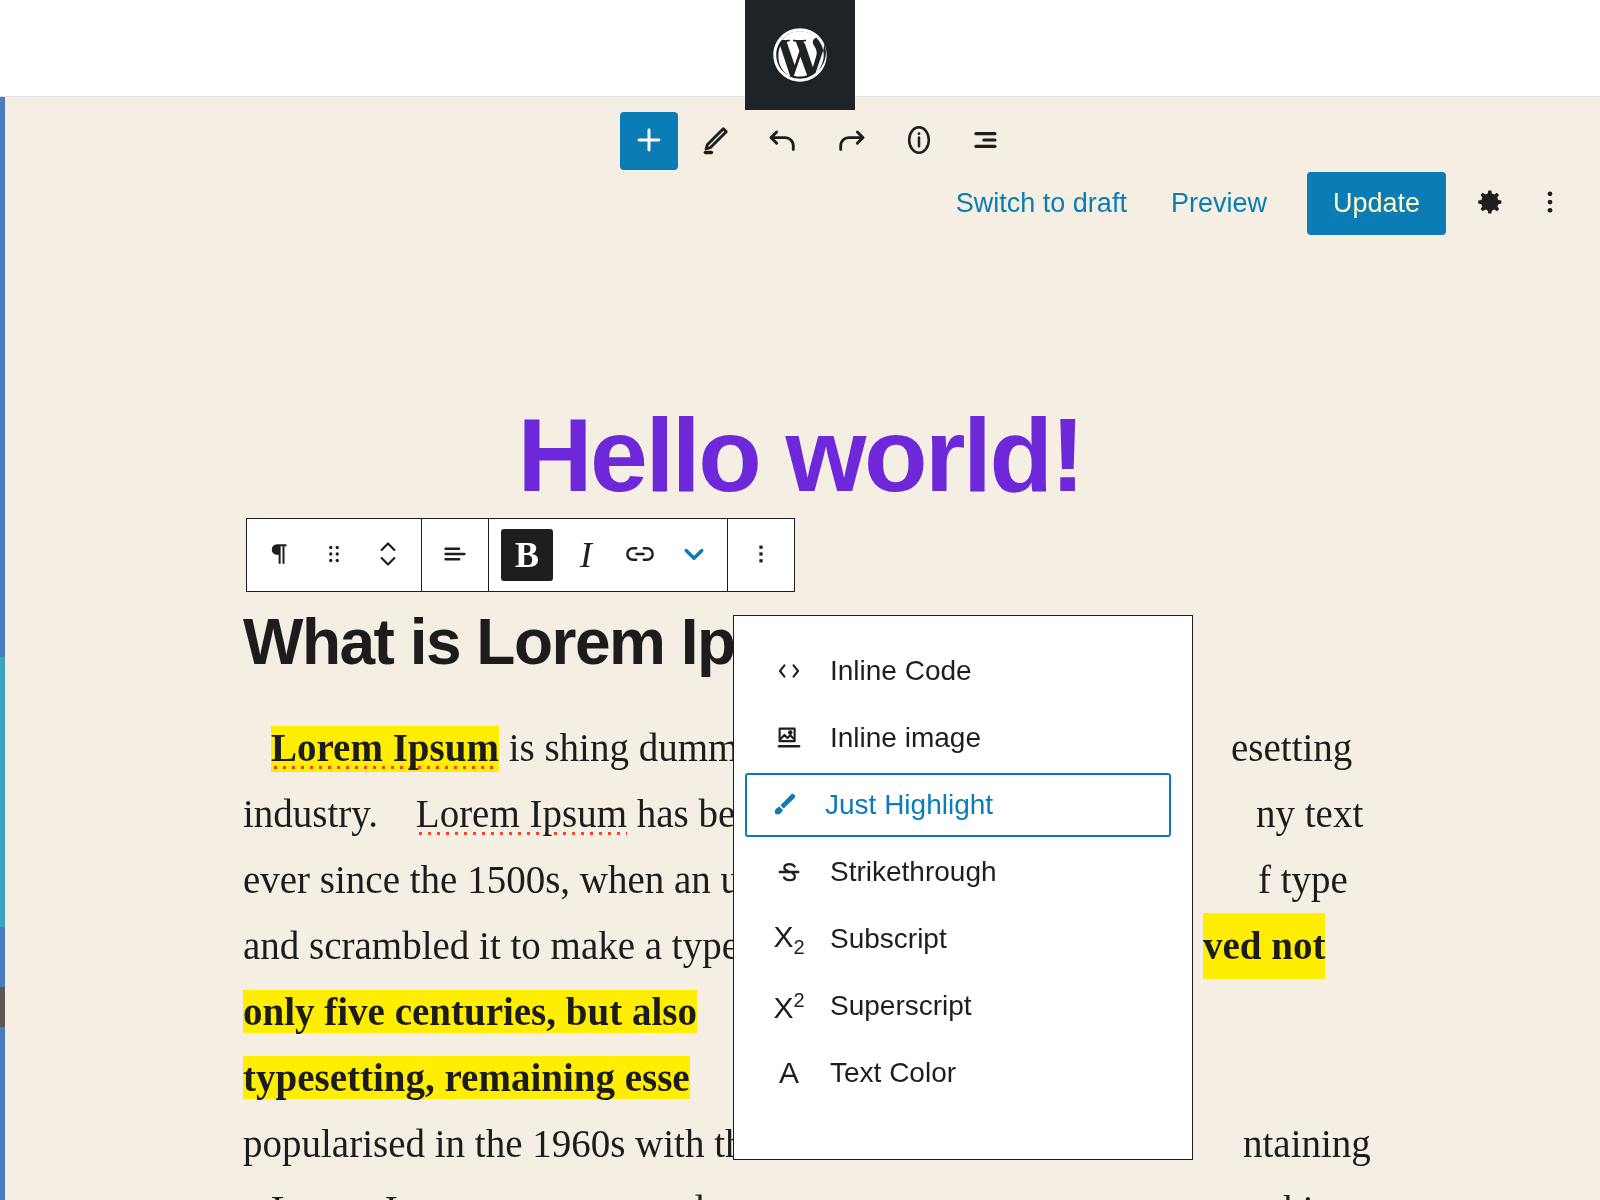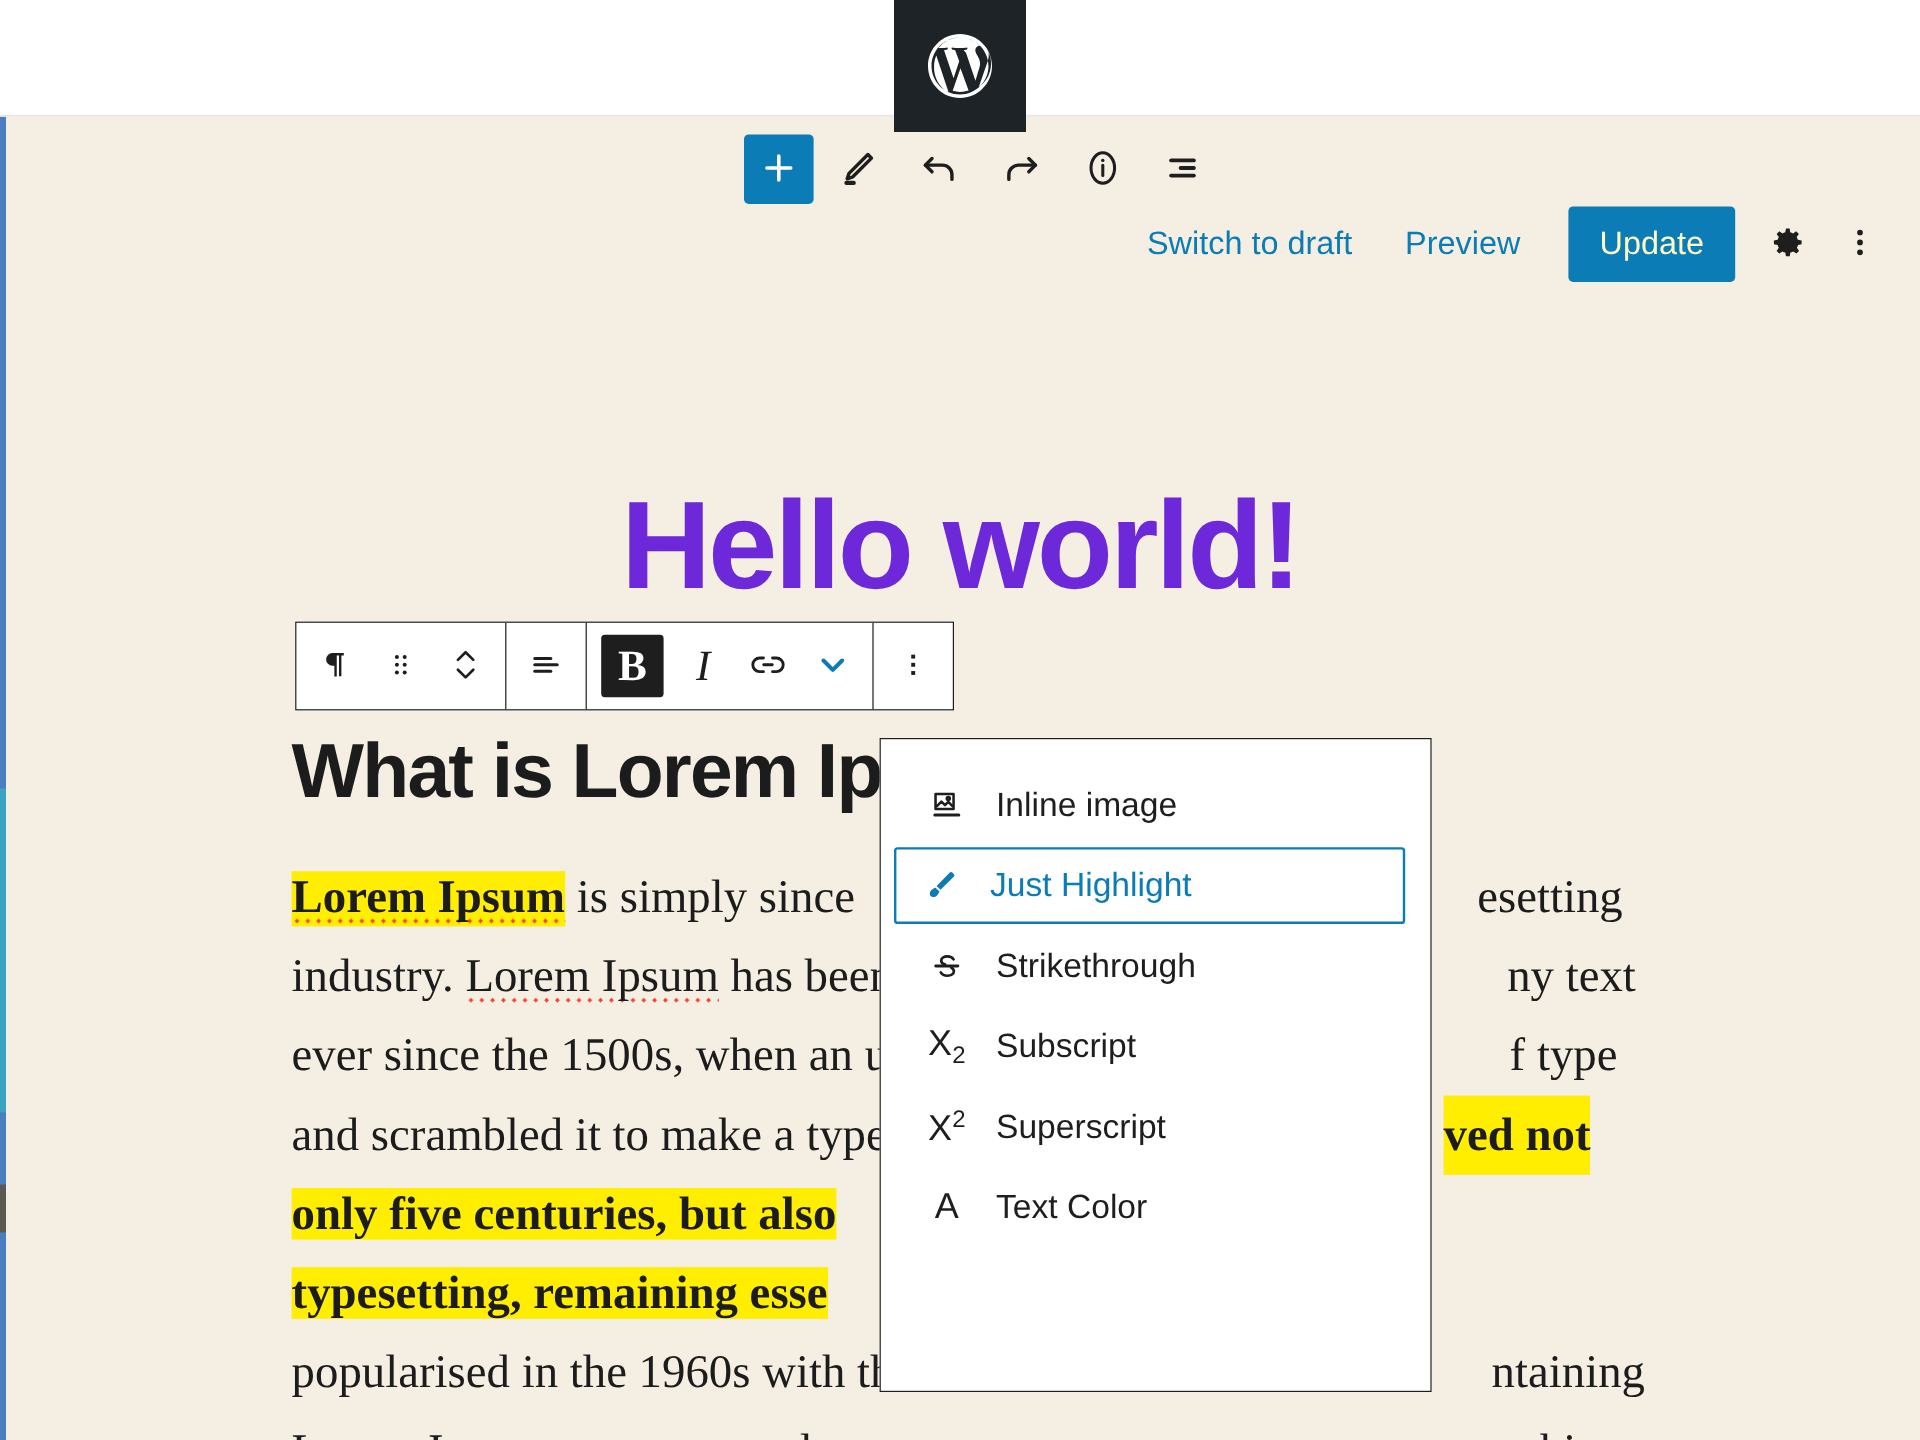--- a/index.html
+++ b/index.html
@@ -82,21 +82,21 @@
     font-family: "Liberation Serif", serif;
     font-size: 39px; color: #1c1c1c;
   }
   .body-line {
     height: 66px; line-height: 66px; white-space: nowrap; position: relative;
   }
   .hl { background: #ffee00; font-weight: 700; padding: 0; }
   .spell {
     background-image: radial-gradient(circle, #f4442e 1.6px, transparent 1.8px);
     background-size: 9px 9px; background-repeat: repeat-x;
-    background-position: 0 100%; padding-bottom: 3px;
+    background-position: 0 100%; padding-bottom: 3px; margin-left: 28px;
   }
 
   
   .block-toolbar {
     position: absolute; top: 518px; left: 246px;
     height: 74px; background: #ffffff; border: 1px solid #1e1e1e;
     display: flex; align-items: stretch; z-index: 30; box-sizing: border-box;
   }
   .bt-group { display: flex; align-items: center; padding: 0 6px; }
   .bt-group + .bt-group { border-left: 1px solid #1e1e1e; }
@@ -240,21 +240,21 @@
   </div>
 
   <div class="canvas">
 
     <h1 class="post-title">Hello world!</h1>
 
     <h2 class="section-heading">What is Lorem Ipsum?</h2>
 
     <div class="body-copy">
       <div class="body-line">
-        <span class="hl spell">Lorem Ipsum</span><span> is simply since</span>
+        <span class="hl spell">Lorem Ipsum</span><span> is shing dumm</span>
         <span style="position:absolute; left:988px;">esetting</span>
       </div>
       <div class="body-line">
         <span>industry. </span><span class="spell">Lorem Ipsum</span><span> has been</span>
         <span style="position:absolute; left:1013px;">ny text</span>
       </div>
       <div class="body-line">
         <span>ever since the 1500s, when an un</span>
         <span style="position:absolute; left:1015px;">f type</span>
       </div>
@@ -360,20 +360,29 @@
             <rect x="10.5" y="10.5" width="3" height="3"></rect>
             <rect x="10.5" y="16.8" width="3" height="3"></rect>
           </svg>
         </span>
       </button>
     </div>
   </div>
 
   <div class="dropdown">
 
+    <div class="menu-item">
+      <span class="menu-icon">
+        <svg width="34" height="28" viewBox="0 0 30 24" fill="none" stroke="#1e1e1e" stroke-width="1.8" stroke-linecap="round" stroke-linejoin="round">
+          <path d="M11 7l-4 5 4 5"></path>
+            <path d="M19 7l4 5-4 5"></path>
+        </svg>
+      </span>
+      <span class="menu-label">Inline Code</span>
+    </div>
 
     <div class="menu-item">
       <span class="menu-icon">
         <svg width="32" height="30" viewBox="0 0 24 24" fill="none" stroke="#1e1e1e" stroke-width="1.7" stroke-linecap="round" stroke-linejoin="round">
           <rect x="4.5" y="4.5" width="12" height="10"></rect>
           <path d="M5.4 12.6l3-3 2.4 2.4 2.2-2.2 2.6 2.6"></path>
           <circle cx="13" cy="7.6" r="1"></circle>
           <line x1="4" y1="18.6" x2="20" y2="18.6" stroke-width="2"></line>
         </svg>
       </span>

